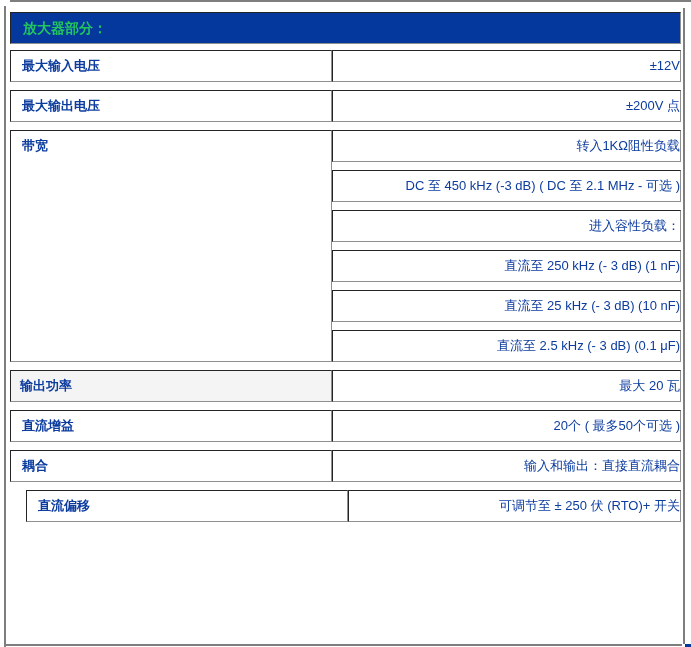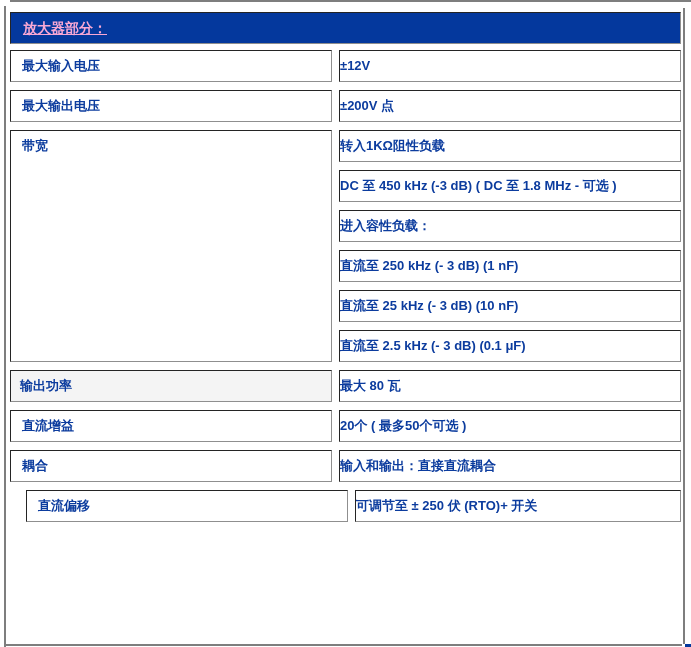--- a/index.html
+++ b/index.html
@@ -21,41 +21,41 @@
   .frame-left{position:absolute;top:6px;left:4px;width:2px;height:641px;background:var(--frame-gray);}
   .frame-right{position:absolute;top:8px;left:683px;width:2px;height:636px;background:var(--frame-gray);}
   .frame-bottom{position:absolute;top:644px;left:6px;width:676px;height:2px;background:var(--frame-gray);}
   .corner-accent{position:absolute;top:644px;left:685px;width:6px;height:3px;background:var(--header-bg);}
 
   .content{position:absolute;left:10px;top:12px;width:671px;}
 
   .section-header{
     box-sizing:border-box;height:32px;background:var(--header-bg);
     border:1px solid;border-color:var(--border-dark) var(--border-light) var(--border-light) var(--border-dark);
-    color:#f9a8d4;font-weight:bold;font-size:14px;line-height:30px;
-    padding-left:12px;margin-bottom:6px;text-decoration:underline;
+    color:#22c55e;font-weight:bold;font-size:14px;line-height:30px;
+    padding-left:12px;margin-bottom:6px;
   }
 
-  .spec-row{display:flex;gap:7px;margin-bottom:8px;align-items:stretch;}
+  .spec-row{display:flex;margin-bottom:8px;align-items:stretch;}
   .spec-row:last-child{margin-bottom:0;margin-left:16px;}
 
   .label-cell{
     box-sizing:border-box;width:322px;flex:0 0 322px;background:#ffffff;
     border:1px solid;border-color:var(--border-dark) var(--border-light) var(--border-light) var(--border-dark);
     color:var(--text-blue);font-weight:bold;font-size:13px;line-height:20px;
     padding:5px 0 0 11px;
   }
   .spec-row.highlight .label-cell{background:var(--highlight-bg);padding-left:9px;}
 
   .value-col{flex:1;display:flex;flex-direction:column;gap:8px;}
   .value-cell{
     box-sizing:border-box;height:32px;background:#ffffff;
     border:1px solid;border-color:var(--border-dark) var(--border-light) var(--border-light) var(--border-dark);
-    color:var(--text-blue);font-weight:bold;font-size:13px;line-height:30px;
-    text-align:left;white-space:nowrap;
+    color:var(--text-blue);font-weight:normal;font-size:13px;line-height:30px;
+    text-align:right;white-space:nowrap;
   }
 </style>
 </head>
 <body>
 
 <div class="page">
   <div class="frame-top"></div>
   <div class="frame-left"></div>
   <div class="frame-right"></div>
   <div class="frame-bottom"></div>
@@ -92,21 +92,21 @@
   <div class="spec-row">
     <div class="label-cell">
       <span>带宽</span>
     </div>
     <div class="value-col">
   <div class="value-cell">
     <span>转入1KΩ阻性负载</span>
   </div>
 
   <div class="value-cell">
-    <span>DC 至 450 kHz (-3 dB) ( DC 至 1.8 MHz - 可选 )</span>
+    <span>DC 至 450 kHz (-3 dB) ( DC 至 2.1 MHz - 可选 )</span>
   </div>
 
   <div class="value-cell">
     <span>进入容性负载：</span>
   </div>
 
   <div class="value-cell">
     <span>直流至 250 kHz (- 3 dB) (1 nF)</span>
   </div>
 
@@ -121,21 +121,21 @@
 
 </div>
   </div>
 
   <div class="spec-row highlight">
     <div class="label-cell">
       <span>输出功率</span>
     </div>
     <div class="value-col">
   <div class="value-cell">
-    <span>最大 80 瓦</span>
+    <span>最大 20 瓦</span>
   </div>
 </div>
   </div>
 
   <div class="spec-row">
     <div class="label-cell">
       <span>直流增益</span>
     </div>
     <div class="value-col">
   <div class="value-cell">

